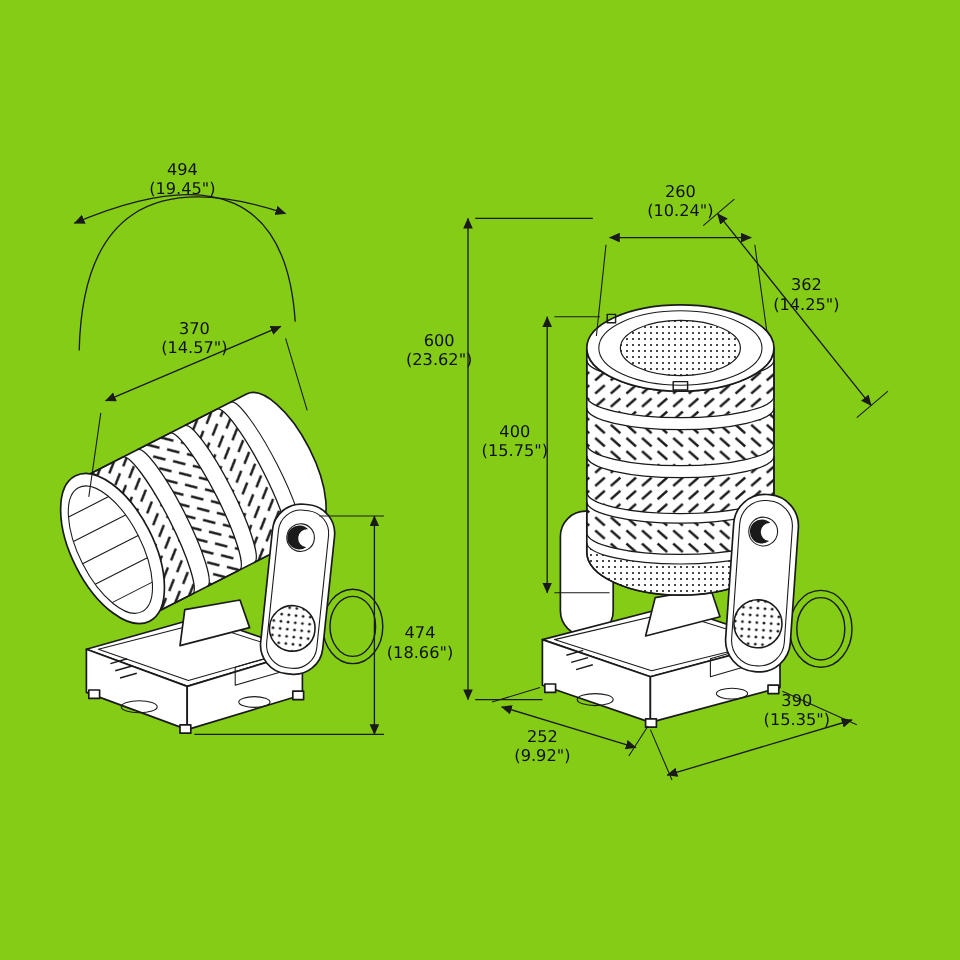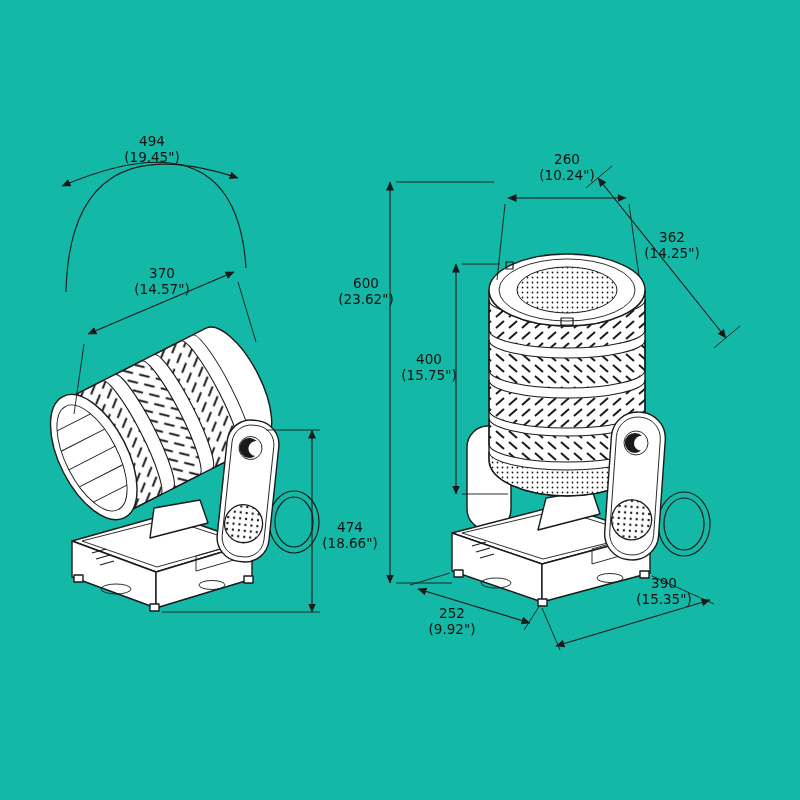--- a/index.html
+++ b/index.html
@@ -1,16 +1,16 @@
 <!DOCTYPE html>
 <html><head>
 <meta charset="utf-8">
 <style>
   html,body { margin:0; padding:0; background:#ffffff; }
-  .canvas { position:relative; width:800px; height:800px; background:#14b8a6; overflow:hidden; }
+  .canvas { position:relative; width:800px; height:800px; background:#84cc16; overflow:hidden; }
   svg { display:block; }
   .ol   { fill:#ffffff; stroke:#1a1a1a; stroke-width:1.4; stroke-linejoin:round; }
   .thin { fill:none; stroke:#1a1a1a; stroke-width:0.9; stroke-linejoin:round; }
   .med  { fill:none; stroke:#1a1a1a; stroke-width:1.2; stroke-linejoin:round; }
   .dim  { fill:none; stroke:#1a1a1a; stroke-width:1.1; }
   .ext  { fill:none; stroke:#1a1a1a; stroke-width:0.9; }
   text.lbl { font-family:"DejaVu Sans", sans-serif; font-size:13.5px; fill:#111111; text-anchor:middle; }
 </style>
 </head>
 <body>

